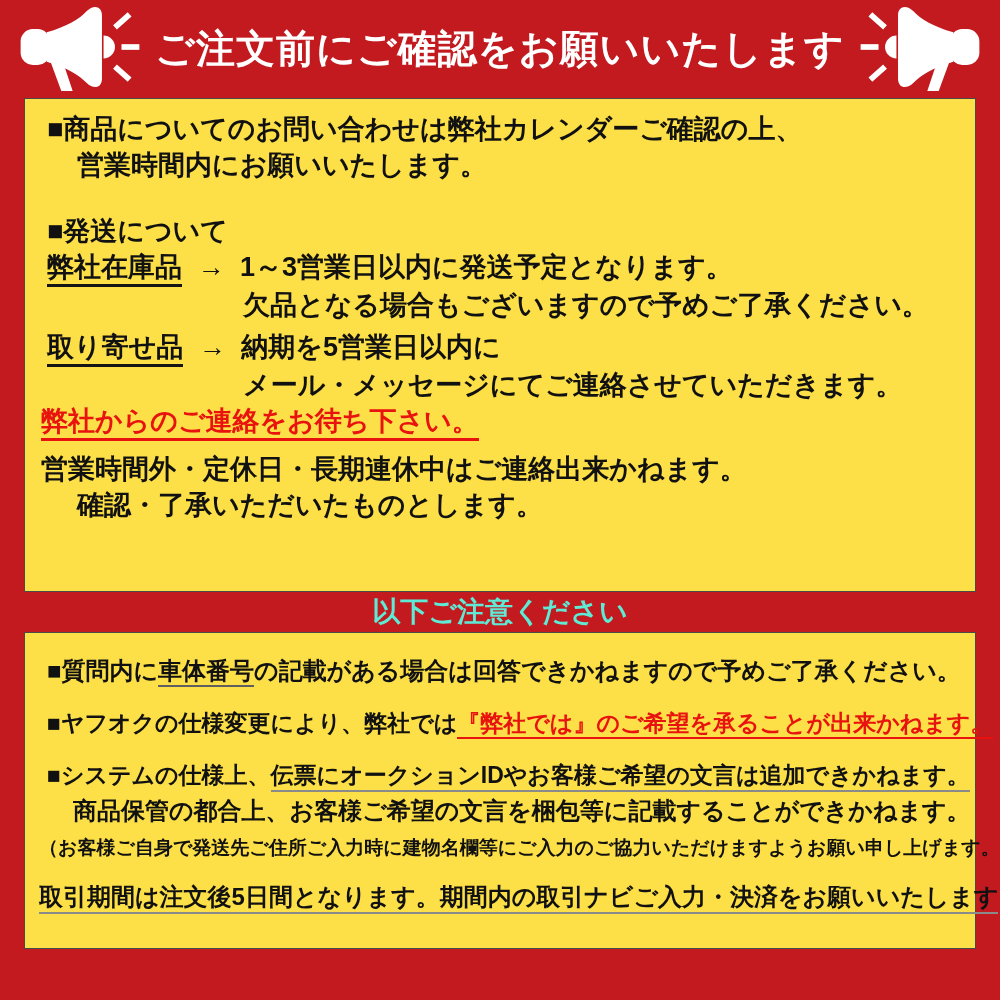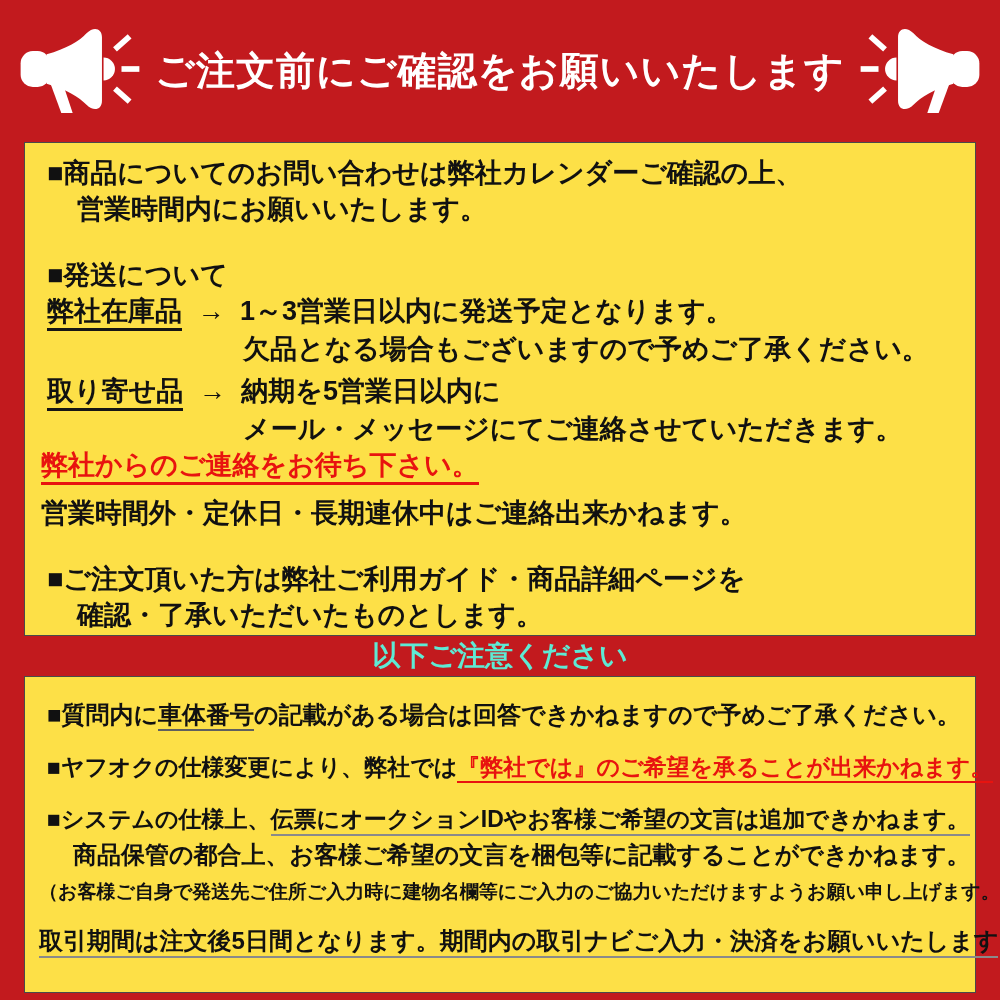--- a/index.html
+++ b/index.html
@@ -6,21 +6,21 @@
   body{
     width:1000px;height:1000px;
     background:#c21a1e;
     overflow:hidden;
     font-family:"Liberation Sans","DejaVu Sans",sans-serif;
     font-weight:bold;
     color:#111;
   }
   
   .header{
-    height:142px;
+    height:98px;
     display:flex;align-items:center;justify-content:center;
     gap:14px;
   }
   .header .title{
     color:#fff;
     font-size:39px;
     letter-spacing:1px;
     white-space:nowrap;
   }
   .mega{flex:0 0 auto;}
@@ -128,21 +128,20 @@
     <span class="arrow">→</span>
     <span>納期を5営業日以内に</span>
   </div>
   <div class="line pl3">メール・メッセージにてご連絡させていただきます。</div>
 
   <div class="line" style="padding-left:8px;">
     <span class="red-ul">弊社からのご連絡をお待ち下さい。</span>
   </div>
   <div class="line gap10" style="padding-left:8px;">営業時間外・定休日・長期連休中はご連絡出来かねます。</div>
 
-  <div class="line pl1 gap30">■ご注文頂いた方は弊社ご利用ガイド・商品詳細ページを</div>
   <div class="line pl2">確認・了承いただいたものとします。</div>
 </div>
 
 <div class="notice-bar">
   <span>以下ご注意ください</span>
 </div>
 
 <div class="box box2">
   <div class="line sz24 pl1">
     <span>■質問内に</span><span class="ul-dark">車体番号</span><span>の記載がある場合は回答できかねますので予めご了承ください。</span>

